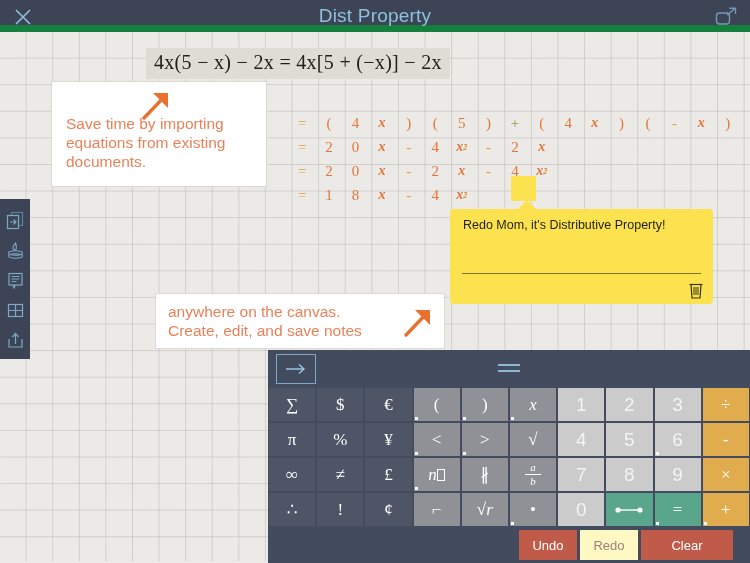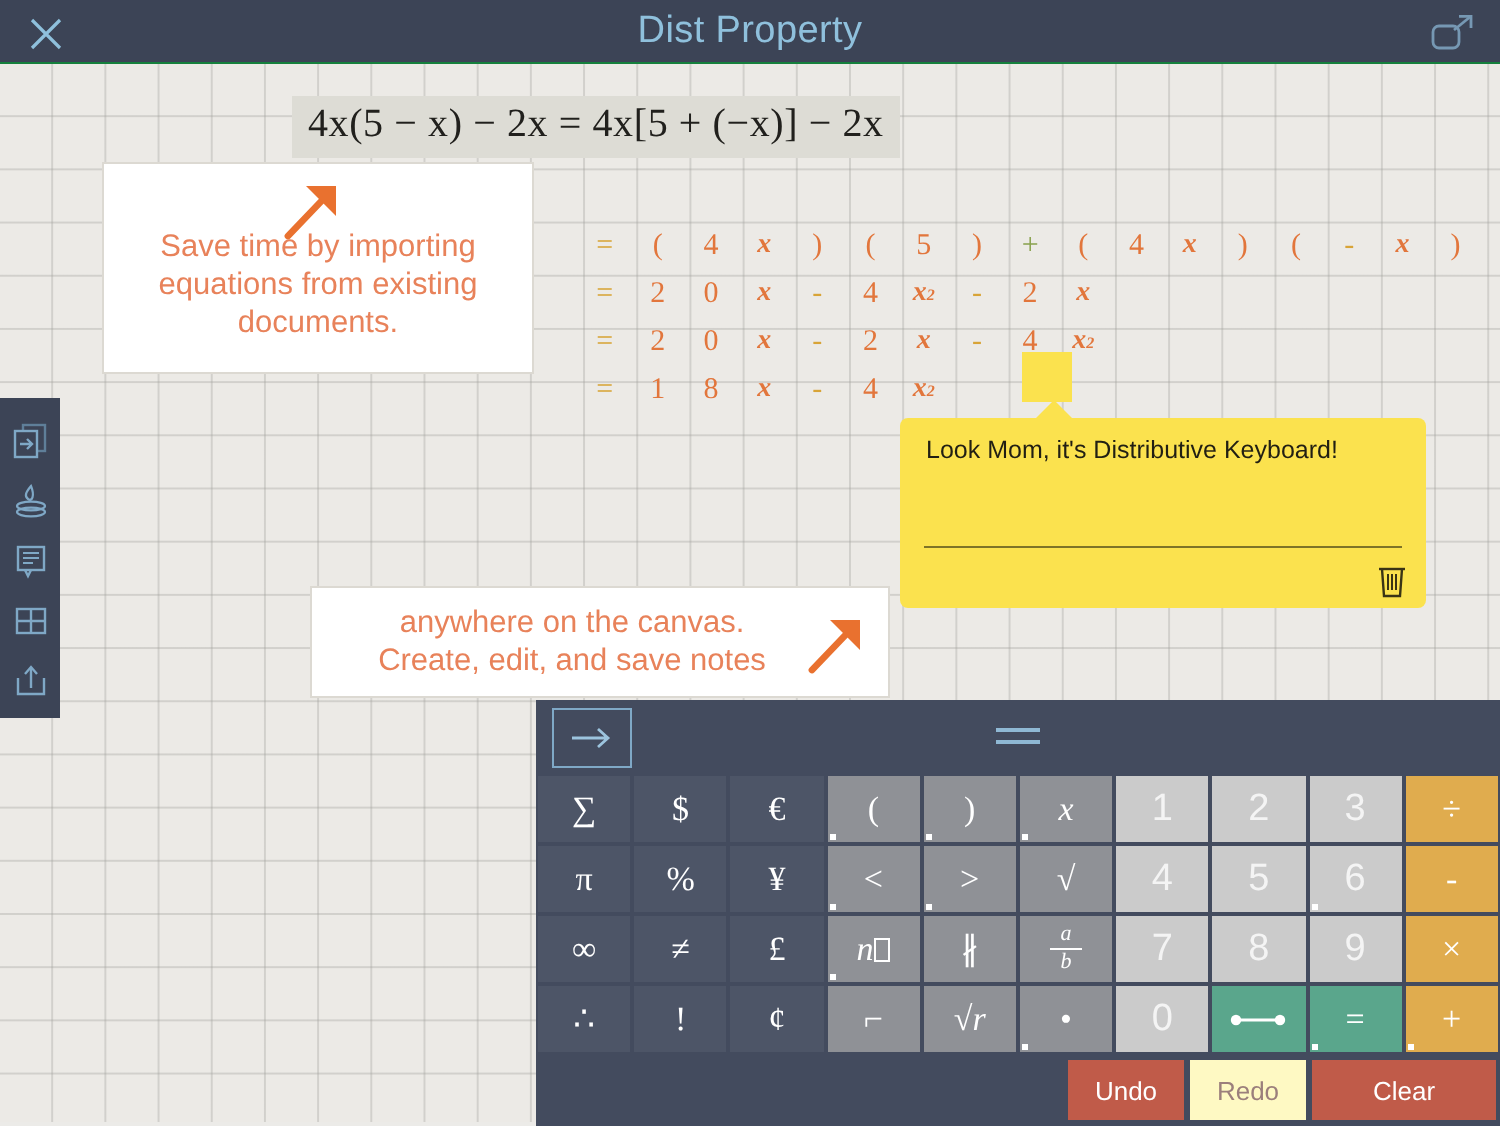--- a/index.html
+++ b/index.html
@@ -13,21 +13,21 @@
     position: relative;
     width: 750px; height: 563px;
     overflow: hidden;
   }
 
   
   #titlebar {
     position: absolute; top: 0; left: 0;
     width: 750px; height: 32px;
     background: #3c4456;
-    border-bottom: 1px solid #15803d;
+    border-bottom: 7px solid #15803d;
     z-index: 40;
   }
   #close-btn {
     position: absolute; left: 10px; top: 4px;
     width: 26px; height: 26px;
     display: flex; align-items: center; justify-content: center;
     cursor: pointer;
   }
   #app-title {
     position: absolute; left: 0; top: 0;
@@ -107,21 +107,20 @@
     cursor: pointer;
   }
 
   
   .callout {
     position: absolute;
     background: #ffffff;
     border: 1px solid #dcd9d2;
     color: #e8825a;
     z-index: 15;
-    text-align: center;
   }
   #callout-import {
     left: 51px; top: 51px;
     width: 216px; height: 106px;
     padding: 10px 14px 8px 14px;
   }
   #callout-import .ctext {
     font-size: 15.5px; line-height: 19px;
     margin-top: 22px;
   }
@@ -256,21 +255,21 @@
     font-style: italic; font-size: 11px; line-height: 11px;
   }
   .key .frac .bar { width: 16px; height: 1px; background: #fff; margin: 1px 0; }
   .key .it { font-style: italic; }
 
   #kb-foot {
     position: absolute;
     left: 0; top: 177px;
     width: 482px; height: 36px;
     display: flex; align-items: center; justify-content: flex-end;
-    padding-right: 2px; gap: 3px;
+    padding-right: 17px; gap: 3px;
   }
   .footbtn {
     height: 30px;
     background: #c05b49;
     color: #ffffff;
     font-size: 13px;
     display: flex; align-items: center; justify-content: center;
     cursor: pointer;
   }
   .footbtn.disabled { background: #fef9c3; color: #9b7f7c; }
@@ -359,21 +358,21 @@
           <div class="mathcell op">-</div>
           <div class="mathcell">4</div>
           <div class="mathcell var">x<sup>2</sup></div>
         </div>
       </div>
 
     <div id="note-anchor"></div>
 
     <div id="sticky">
       <div id="sticky-tail"></div>
-      <div id="sticky-text">Look Mom, it's Distributive Keyboard!</div>
+      <div id="sticky-text">Redo Mom, it's Distributive Property!</div>
       <div id="sticky-rule"></div>
       <div id="sticky-trash">
         <svg width="16" height="18" viewBox="0 0 16 18">
           <path d="M1.5 3.5 h13" stroke="#3a3415" stroke-width="1.2"></path>
           <path d="M3 3.5 L4 17 h8 L13 3.5" stroke="#3a3415" stroke-width="1.2" fill="none"></path>
           <path d="M6 6 v8 M8 6 v8 M10 6 v8" stroke="#3a3415" stroke-width="1"></path>
         </svg>
       </div>
     </div>
 

